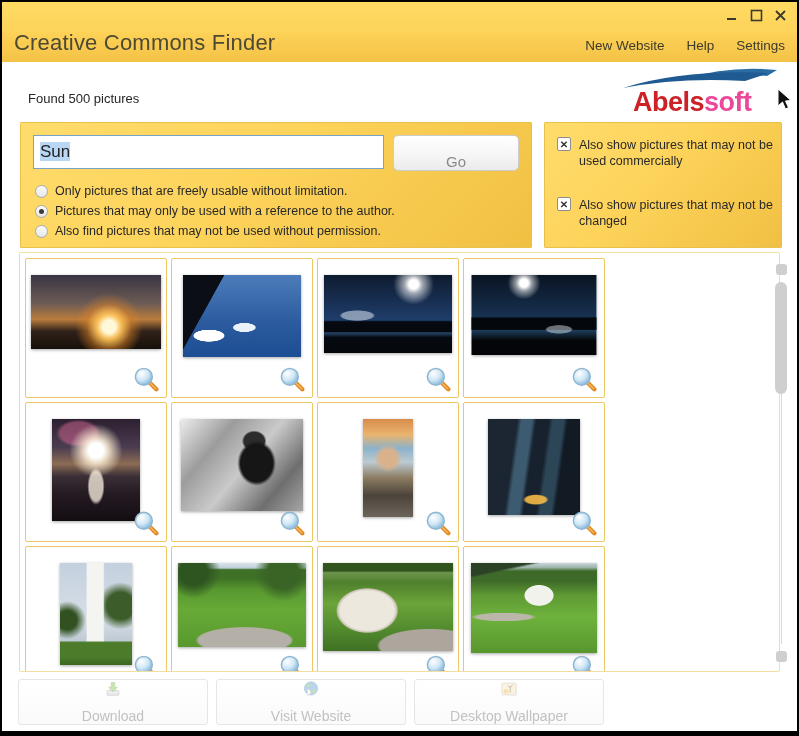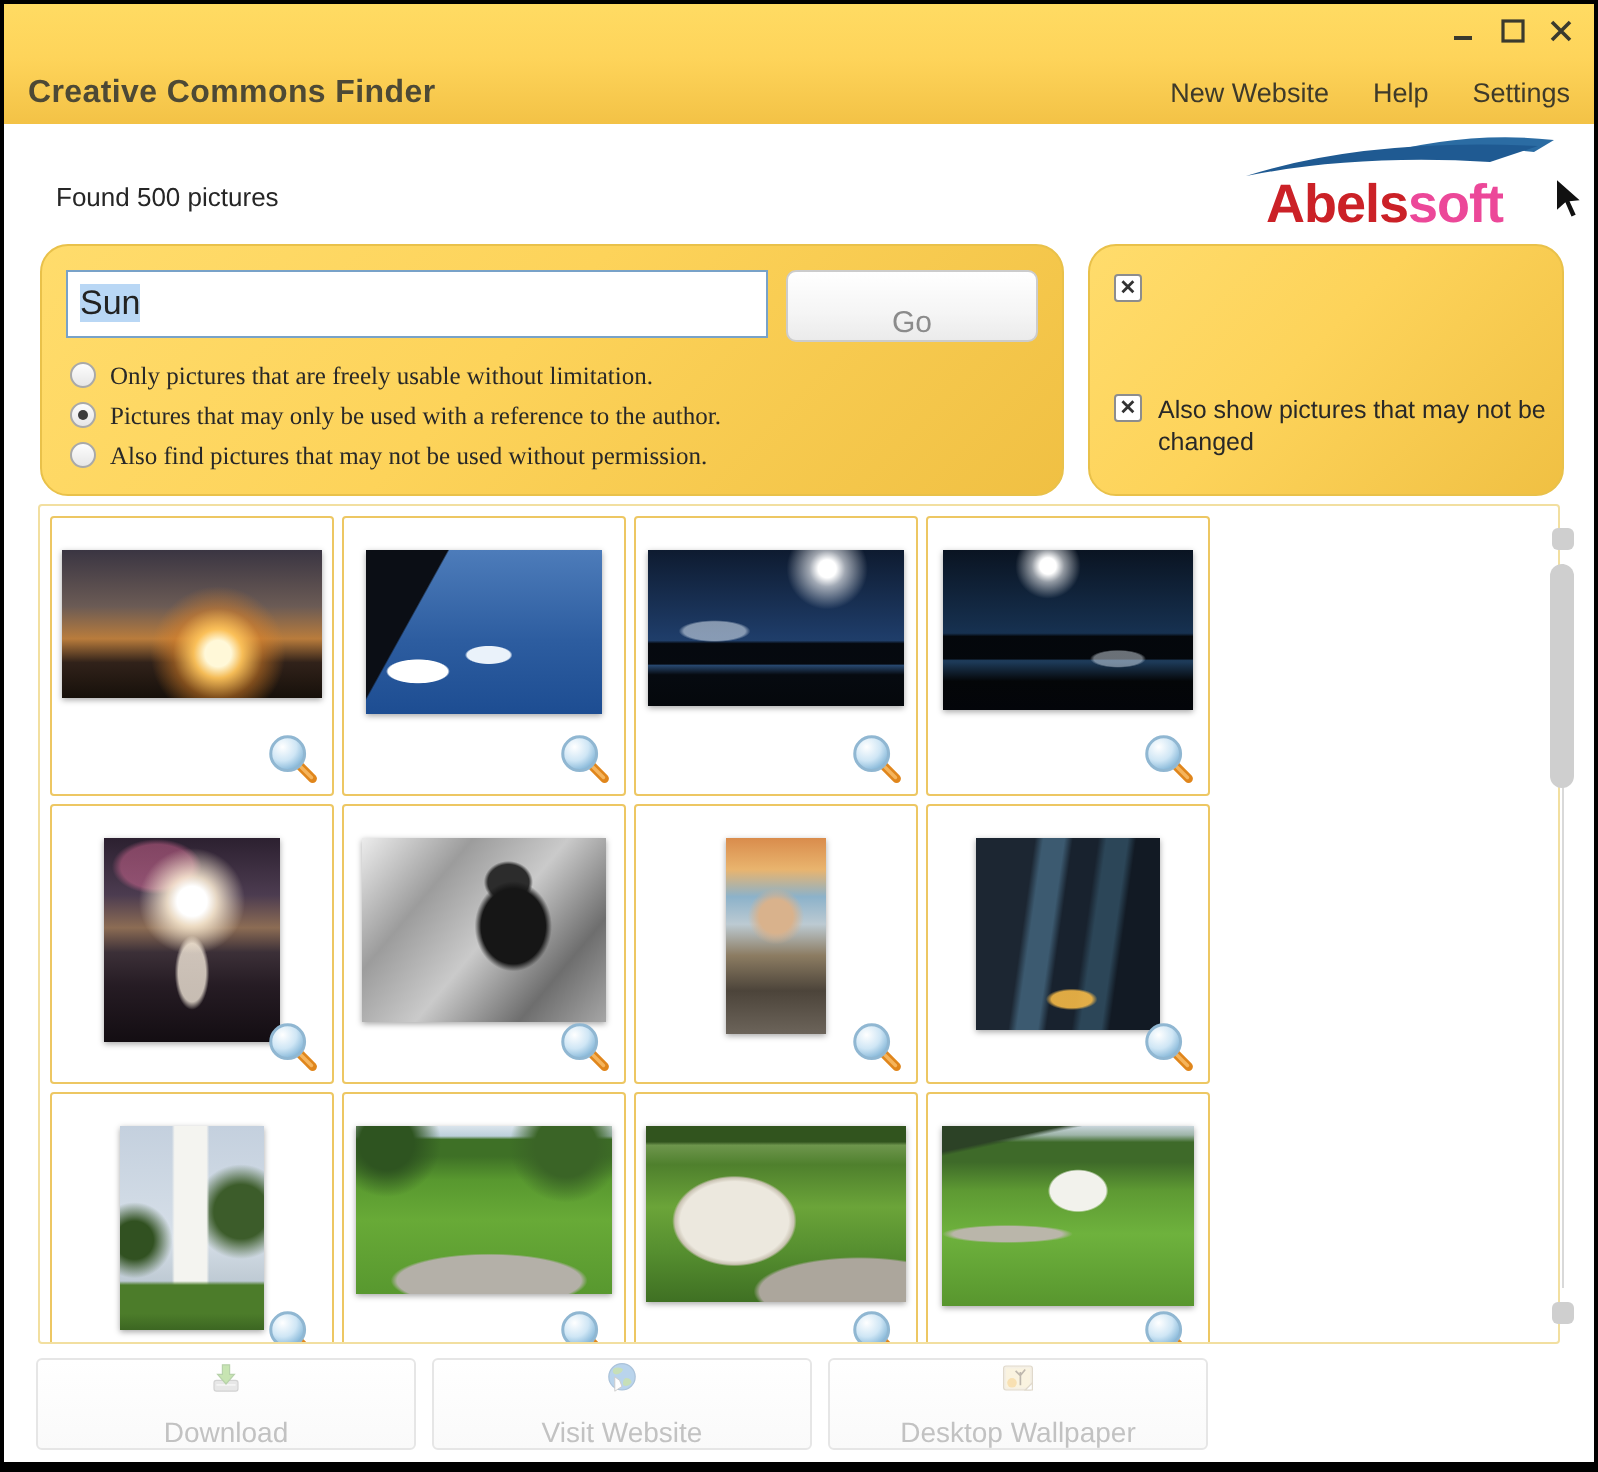--- a/index.html
+++ b/index.html
@@ -8,52 +8,52 @@
   .window { position:relative; width:799px; height:736px; background:#fff;
             border:2px solid #000; border-bottom-width:5px; overflow:hidden; }
 
   
   .header { position:absolute; left:0; top:0; width:795px; height:60px;
             background:linear-gradient(180deg,#ffdb63 0%,#fed45a 45%,#f3c246 100%); }
   .win-controls { position:absolute; top:7px; right:10px; display:flex; gap:11px; }
   .win-btn { width:13px; height:13px; display:flex; align-items:center; justify-content:center; cursor:pointer; }
   .header-row { position:absolute; left:0; bottom:6px; width:100%; display:flex;
                 align-items:baseline; padding:0 12px; }
-  .app-title { font-size:16px; font-weight:700; color:#4d4935; letter-spacing:.2px; }
+  .app-title { font-size:22px; font-weight:400; color:#4d4935; letter-spacing:.2px; }
   .nav { margin-left:auto; display:flex; gap:22px; }
   .nav-link { font-size:13.5px; color:#3e3a2a; cursor:pointer; }
 
   
   .found { position:absolute; left:26px; top:89px; font-size:13px; color:#262626; }
 
   .logo { position:absolute; left:613px; top:63px; width:178px; height:54px; }
   .logo-swoosh { position:absolute; left:6px; top:0; }
   .logo-text { position:absolute; left:18px; top:22px; font-size:27px; font-weight:bold;
                letter-spacing:-.5px; white-space:nowrap; }
   .logo-red { color:#cb2127; } .logo-black { color:#ec4899; }
   .logo-cursor { position:absolute; right:2px; top:24px; }
 
   
-  .panel { position:absolute; top:120px; height:126px; border-radius:14px;
+  .panel { position:absolute; top:120px; height:126px; border-radius:1px;
            border:1px solid #e9c14a;
            background:linear-gradient(135deg,#ffdc6c 0%,#fdd35a 45%,#f0c043 100%); }
   .panel-search { left:18px; width:512px; }
   .panel-filter { left:542px; width:238px; }
 
   .search-row { position:absolute; left:12px; top:12px; display:flex; }
   .search-input { width:351px; height:34px; background:#fff; border:1px solid #78a2c8;
                   font-size:17px; color:#222; padding:4px 6px; line-height:24px; cursor:text; overflow:hidden; }
   .sel { background:#b9d7f5; }
   .go-btn { width:126px; height:36px; margin-left:9px; border:1px solid #cccccc; border-radius:5px;
             background:linear-gradient(180deg,#ffffff 0%,#f5f5f5 60%,#ebebeb 100%);
             font-size:15px; color:#8b8b8b; display:flex; align-items:flex-end; justify-content:center;
             cursor:pointer; }
 
   .radio-list { position:absolute; left:14px; top:58px; }
-  .radio-row { display:flex; align-items:flex-start; height:20px; cursor:pointer;font-family:Liberation Serif, serif; }
+  .radio-row { display:flex; align-items:center; height:20px; cursor:pointer; }
   .radio { width:13px; height:13px; border-radius:50%; background:linear-gradient(180deg,#fdfdfd,#e6e6e6);
            border:1px solid #a9a9a9; margin-right:7px; flex:none; position:relative; }
   .radio.on::after { content:""; position:absolute; left:3px; top:3px; width:5px; height:5px;
                      border-radius:50%; background:#3c3c3c; }
   .radio-label { font-size:12.5px; color:#282828; }
 
   .check-row { position:absolute; left:12px; display:flex; cursor:pointer; }
   .check-row.r0 { top:14px; } .check-row.r1 { top:74px; }
   .checkbox { width:14px; height:14px; background:#fff; border:1px solid #8d8d8d; border-radius:2px;
               margin-right:8px; flex:none; position:relative; }
@@ -227,20 +227,21 @@
       <div class="radio-row">
         <span class="radio"></span>
         <span class="radio-label">Also find pictures that may not be used without permission.</span>
       </div>
     </div>
   </div>
 
   <div class="panel panel-filter">
     <div class="check-row r0">
       <span class="checkbox on"></span>
+      <span class="check-label">Also show pictures that may not be used commercially</span>
     </div>
     <div class="check-row r1">
       <span class="checkbox on"></span>
       <span class="check-label">Also show pictures that may not be changed</span>
     </div>
   </div>
 
   <div class="grid">
     <div class="tile" title="Sunset with clouds over fields">
         <div class="photo p1"></div>

